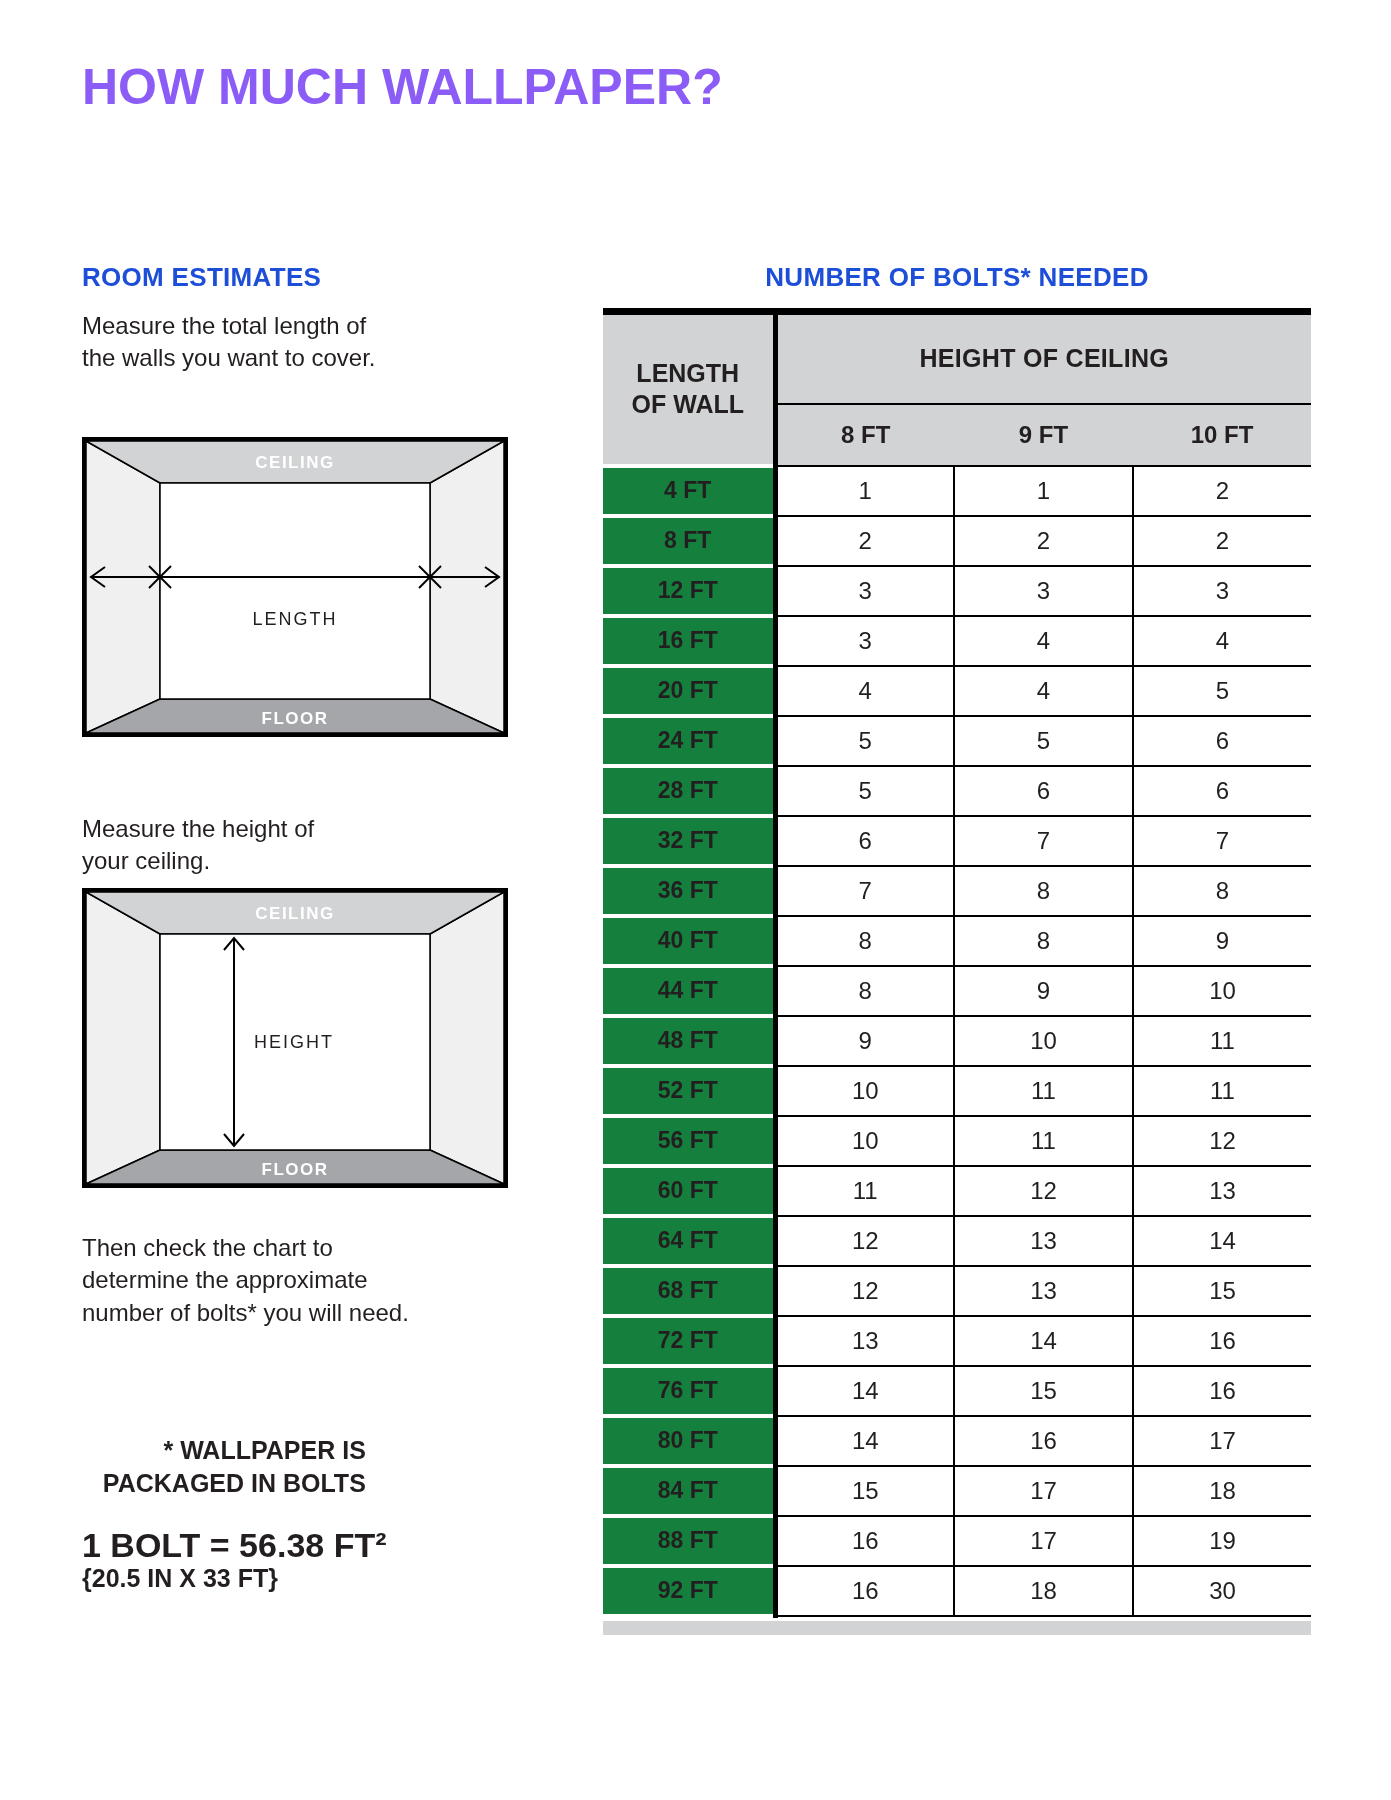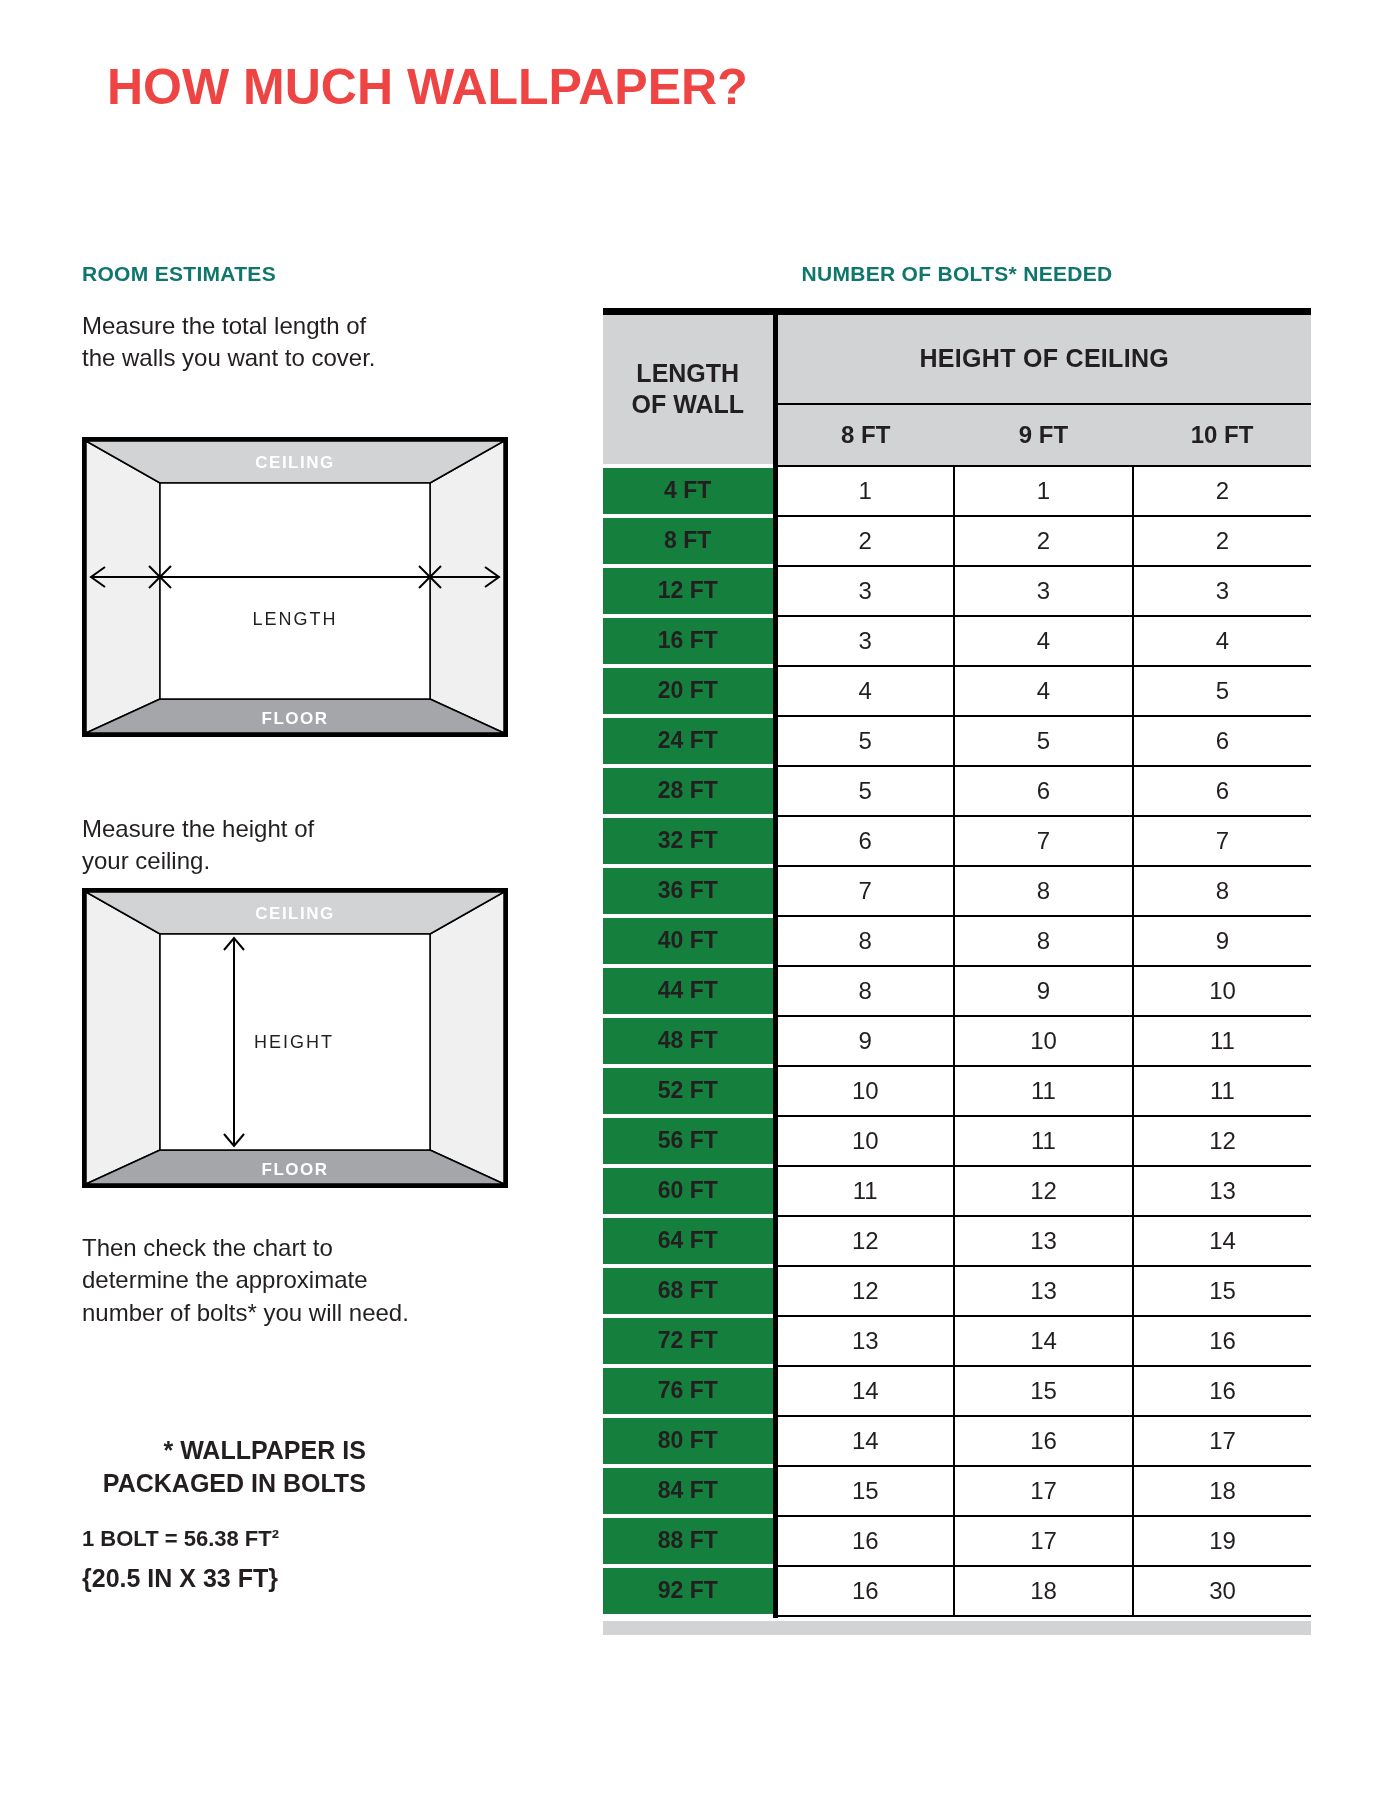--- a/index.html
+++ b/index.html
@@ -1,35 +1,35 @@
 <!DOCTYPE html>
 <html><head>
 <meta charset="utf-8">
 <style>
   * { margin:0; padding:0; box-sizing:border-box; }
   html,body { background:#ffffff; }
   body { font-family:"Liberation Sans", sans-serif; color:#231f20; }
   .page { position:relative; width:1391px; height:1800px; background:#ffffff; overflow:hidden; }
 
   .title { position:absolute; left:82px; top:58px; font-size:50px; font-weight:bold;
-           color:#ef4444; letter-spacing:0px;margin-left:25px; }
-
-  .sec-head { font-size:21px; font-weight:bold; color:#0f766e; letter-spacing:0.3px; }
+           color:#8b5cf6; letter-spacing:0px; }
+
+  .sec-head { font-size:26px; font-weight:bold; color:#1d4ed8; letter-spacing:0.3px; }
   .left-head { position:absolute; left:82px; top:262px; }
   .table-head { position:absolute; left:603px; top:262px; width:708px; text-align:center; }
 
   .body-text { position:absolute; left:82px; font-size:24px; line-height:1.35;
                white-space:pre-line; color:#231f20; }
   #step1 { top:310px; }
   #step2 { top:813px; }
   #step3 { top:1232px; }
 
   .footnote { position:absolute; left:82px; top:1434px; font-size:25px; font-weight:bold;
               white-space:pre-wrap; line-height:1.3;text-align:right; }
-  .bolt1 { position:absolute; left:82px; top:1526px; font-size:22px; font-weight:bold; }
+  .bolt1 { position:absolute; left:82px; top:1526px; font-size:34px; font-weight:bold; }
   .bolt2 { position:absolute; left:82px; top:1564px; font-size:25px; font-weight:bold; }
 
   #diagram-length { position:absolute; left:82px; top:437px; }
   #diagram-height { position:absolute; left:82px; top:888px; }
   svg text { font-family:"Liberation Sans", sans-serif; }
   .diag-label-light { fill:#ffffff; font-size:17px; font-weight:bold; letter-spacing:1.5px; }
   .diag-label-dark  { fill:#231f20; font-size:18px; letter-spacing:2px; }
 
   .table-wrap { position:absolute; left:603px; top:308px; width:708px; }
   table { border-collapse:collapse; table-layout:fixed; width:708px;

